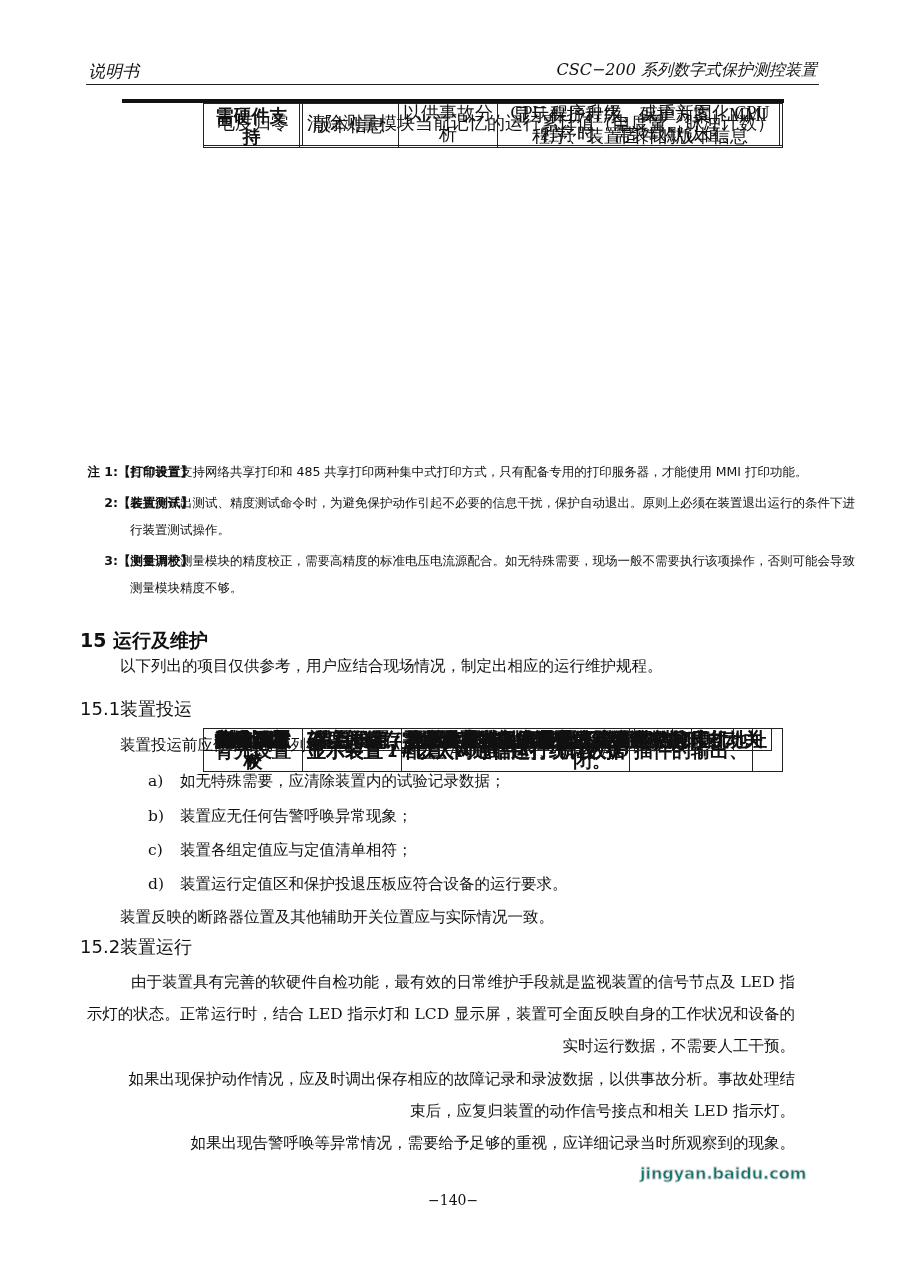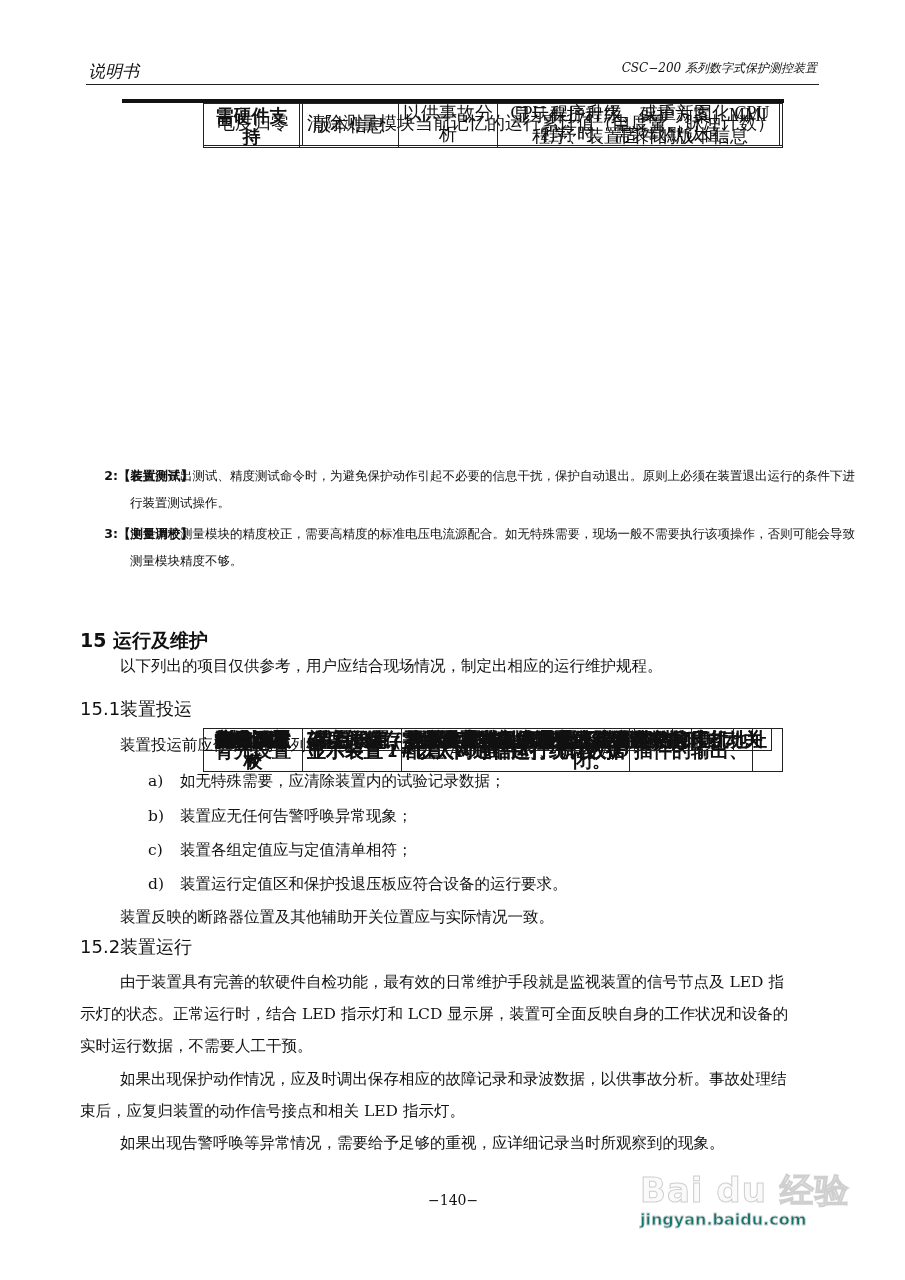--- a/index.html
+++ b/index.html
@@ -1,38 +1,38 @@
 <!DOCTYPE html>
 <html><head>
 <meta charset="utf-8">
 <style>
   html, body { margin:0; padding:0; background:#fff; }
   body { width:905px; height:1280px; position:relative; overflow:hidden;
          font-family:"DejaVu Serif","Liberation Serif",serif; color:#111; }
   .hdr-left { position:absolute; left:88px; top:60px; font-size:17px; font-style:italic; }
-  .hdr-right { position:absolute; right:88px; top:60px; font-size:12px; font-style:italic; }
+  .hdr-right { position:absolute; right:88px; top:60px; font-size:16px; font-style:italic; }
   .hdr-rule { position:absolute; left:86px; right:86px; top:84px; height:0; border-top:1.5px solid #222; }
 
   table.menu { position:absolute; left:122px; top:99px; width:662px; border-collapse:collapse;
                border:2px solid #111; font-size:15px; }
   table.menu td { border:1px solid #222; text-align:center; vertical-align:middle; padding:0 4px; line-height:21px;font-family:Liberation Serif, serif; }
   table.menu td.c1 { width:87px; font-family:"DejaVu Sans","Liberation Sans",sans-serif; font-weight:bold; }
   table.menu td.c2 { width:90px; }
   table.menu td.c3 { width:90px; }
   table.menu tr.h1 td { height:21px; }
   table.menu tr.h2 td { height:43px; }
 
   .notes { position:absolute; left:60px; top:458px; width:800px; font-family:"DejaVu Sans","Liberation Sans",sans-serif; font-size:12.5px; line-height:27px; }
   .note { position:relative; padding-left:45px; }
   .note .num { position:absolute; left:0; width:44px; text-align:right; font-weight:bold; }
 
   .h1 { position:absolute; left:80px; top:628px; font-family:"DejaVu Sans","Liberation Sans",sans-serif; font-weight:bold; font-size:19px; }
   .h2 { position:absolute; left:80px; font-family:"DejaVu Sans","Liberation Sans",sans-serif; font-size:18px; }
   .p { position:absolute; left:120px; font-size:15.5px; }
-  .para { position:absolute; left:80px; width:715px; font-size:15.5px; line-height:32px; text-indent:40px; }
+  .para { position:absolute; left:80px; width:715px; font-size:15.5px; line-height:32px; text-indent:40px;text-align:right; }
   .li { position:absolute; left:148px; font-size:15.5px; }
   .li .m { display:inline-block; width:32px; }
 
   .pageno { position:absolute; left:428px; top:1192px; font-size:14px; }
   .wm { position:absolute; left:640px; top:1168px; color:#d8d8d8; font-family:"DejaVu Sans","Liberation Sans",sans-serif; }
   .wm .big { font-size:34px; font-weight:bold; letter-spacing:1px; -webkit-text-stroke:1px #cfcfcf; color:#fafafa; }
   .wm .small { font-size:16px; font-weight:bold; color:#0f766e; -webkit-text-stroke:0.8px #cfcfcf; margin-top:-4px; }
 </style>
 </head>
 <body>
@@ -102,20 +102,25 @@
     <td>显示装置 1＃以太网通信运行统计数据</td>
   </tr>
   <tr class="h1">
     <td class="c3">以太网 2＃</td>
     <td>显示装置 2＃以太网通信运行统计数据</td>
   </tr>
 </tbody>
   </table>
 
 <div class="notes">
+  <div class="note" style="padding-left:100px;">
+    <span class="num" style="width:58px;left:0;">注 1:</span>
+    <span style="position:absolute;left:58px;font-weight:bold;">【打印设置】</span>
+    <span style="display:block;margin-left:-30px;text-indent:0;"><span style="display:inline-block;width:0;"></span><span>目前装置支持网络共享打印和 485 共享打印两种集中式打印方式，只有配备专用的打印服务器，才能使用 MMI 打印功能。</span></span>
+  </div>
   <div class="note" style="padding-left:100px;margin-top:4px;">
     <span class="num" style="width:58px;left:0;">2:</span>
     <span style="position:absolute;left:58px;font-weight:bold;">【装置测试】</span>
     <span style="display:block;margin-left:-30px;"><span>在执行开出测试、精度测试命令时，为避免保护动作引起不必要的信息干扰，保护自动退出。原则上必须在装置退出运行的条件下进行装置测试操作。</span></span>
   </div>
   <div class="note" style="padding-left:100px;margin-top:4px;">
     <span class="num" style="width:58px;left:0;">3:</span>
     <span style="position:absolute;left:58px;font-weight:bold;">【测量调校】</span>
     <span style="display:block;margin-left:-30px;"><span>主要用于测量模块的精度校正，需要高精度的标准电压电流源配合。如无特殊需要，现场一般不需要执行该项操作，否则可能会导致测量模块精度不够。</span></span>
   </div>
@@ -142,15 +147,14 @@
 <div class="p" style="top:907px;">装置反映的断路器位置及其他辅助开关位置应与实际情况一致。</div>
 
 <div class="h2" style="top:935px;">15.2装置运行</div>
 <div class="para" style="top:966px;">由于装置具有完善的软硬件自检功能，最有效的日常维护手段就是监视装置的信号节点及 LED 指示灯的状态。正常运行时，结合 LED 指示灯和 LCD 显示屏，装置可全面反映自身的工作状况和设备的实时运行数据，不需要人工干预。</div>
 <div class="para" style="top:1063px;">如果出现保护动作情况，应及时调出保存相应的故障记录和录波数据，以供事故分析。事故处理结束后，应复归装置的动作信号接点和相关 LED 指示灯。</div>
 <div class="para" style="top:1127px;">如果出现告警呼唤等异常情况，需要给予足够的重视，应详细记录当时所观察到的现象。</div>
 
 <div class="pageno">−140−</div>
 
 <div class="wm">
-  <div class="big">Bai du 经验</div>
   <div class="small">jingyan.baidu.com</div>
 </div>
 
 </body></html>

